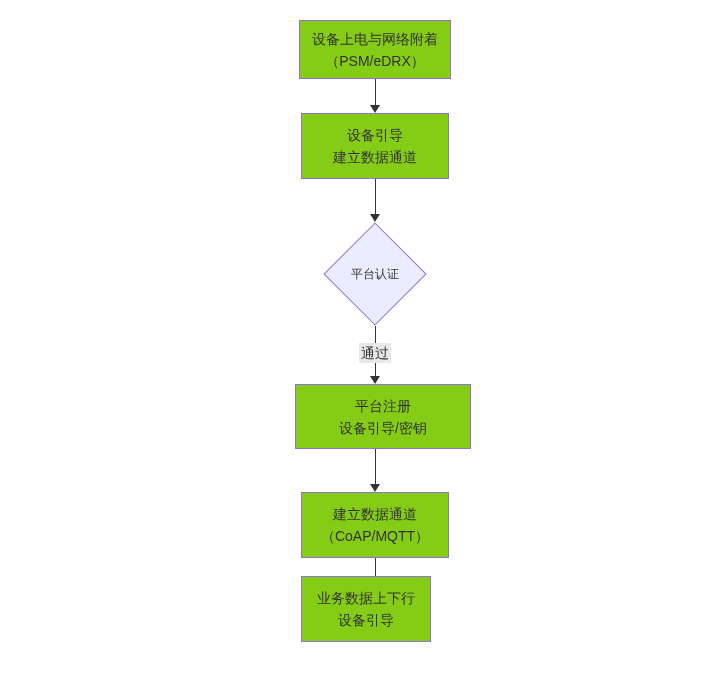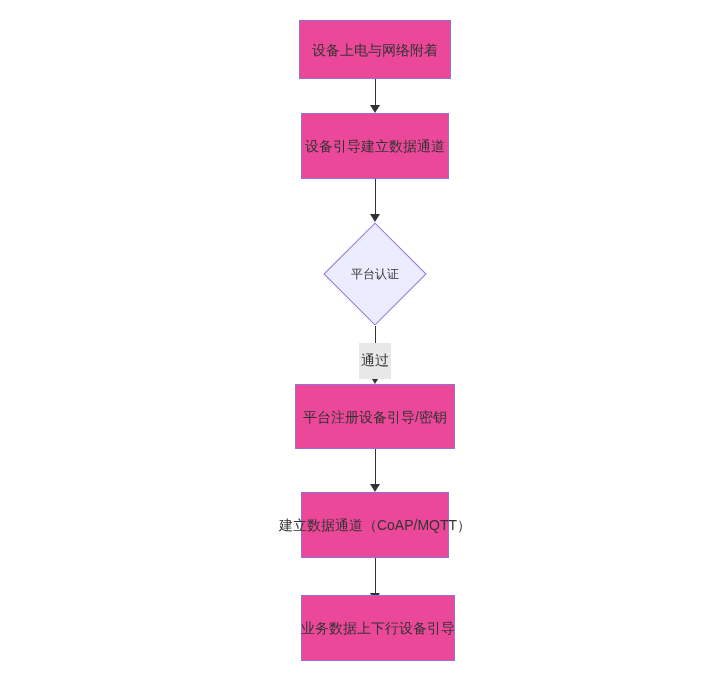--- a/index.html
+++ b/index.html
@@ -11,39 +11,39 @@
   .canvas {
     position: relative;
     width: 726px;
     height: 700px;
     background: #ffffff;
     overflow: hidden;
   }
   
   .node {
     position: absolute;
-    background: #ec4899;
+    background: #84cc16;
     border: 1px solid #9370DB;
     box-sizing: border-box;
     display: flex;
-    flex-direction: row;
+    flex-direction: column;
     align-items: center;
     justify-content: center;
     color: #333333;
     font-size: 14px;
     line-height: 22px;
     text-align: center;
   }
   .node .line { white-space: nowrap; }
 
   #node-a { left: 299px; top: 20px;  width: 152px; height: 59px; }
   #node-b { left: 301px; top: 113px; width: 148px; height: 66px; }
-  #node-d { left: 295px; top: 384px; width: 160px; height: 65px; }
+  #node-d { left: 295px; top: 384px; width: 176px; height: 65px; }
   #node-e { left: 301px; top: 492px; width: 148px; height: 66px; }
-  #node-f { left: 301px; top: 595px; width: 154px; height: 66px; }
+  #node-f { left: 301px; top: 576px; width: 130px; height: 66px; }
 
   
   .diamond-wrap {
     position: absolute;
     left: 323px; top: 222px;
     width: 104px; height: 104px;
   }
   .diamond-shape {
     position: absolute;
     left: 50%; top: 50%;
@@ -96,32 +96,32 @@
   
   .edge-label {
     position: absolute;
     left: 375px;
     top: 343px;
     transform: translateX(-50%);
     background: #e8e8e8;
     color: #333333;
     font-size: 14px;
     line-height: 20px;
-    padding: 8px 2px;
+    padding: 0 2px;
     white-space: nowrap;
-    font-family: Liberation Serif, serif;
   }
 </style>
 </head>
 <body>
 
 <div class="canvas">
 
   <div class="node" id="node-a">
     <span class="line">设备上电与网络附着</span>
+    <span class="line">（PSM/eDRX）</span>
   </div>
 
   <div class="edge" id="edge-1">
     <div class="shaft"></div>
     <div class="head"></div>
   </div>
 
   <div class="node" id="node-b">
     <span class="line">设备引导</span>
     <span class="line">建立数据通道</span>

